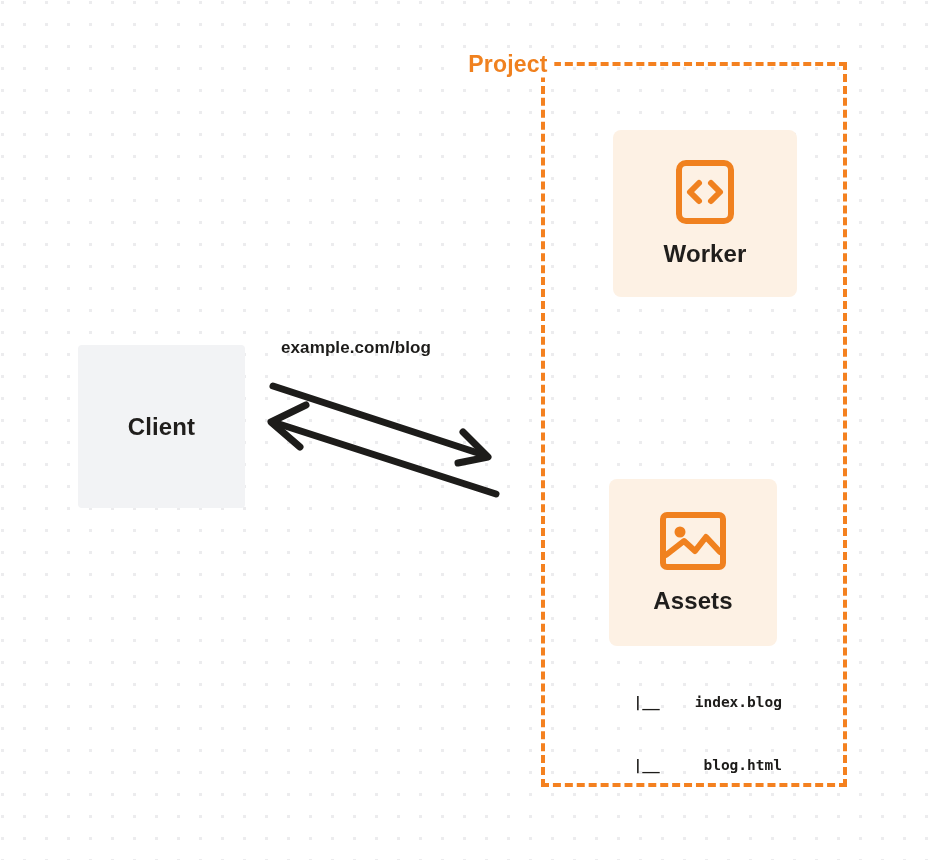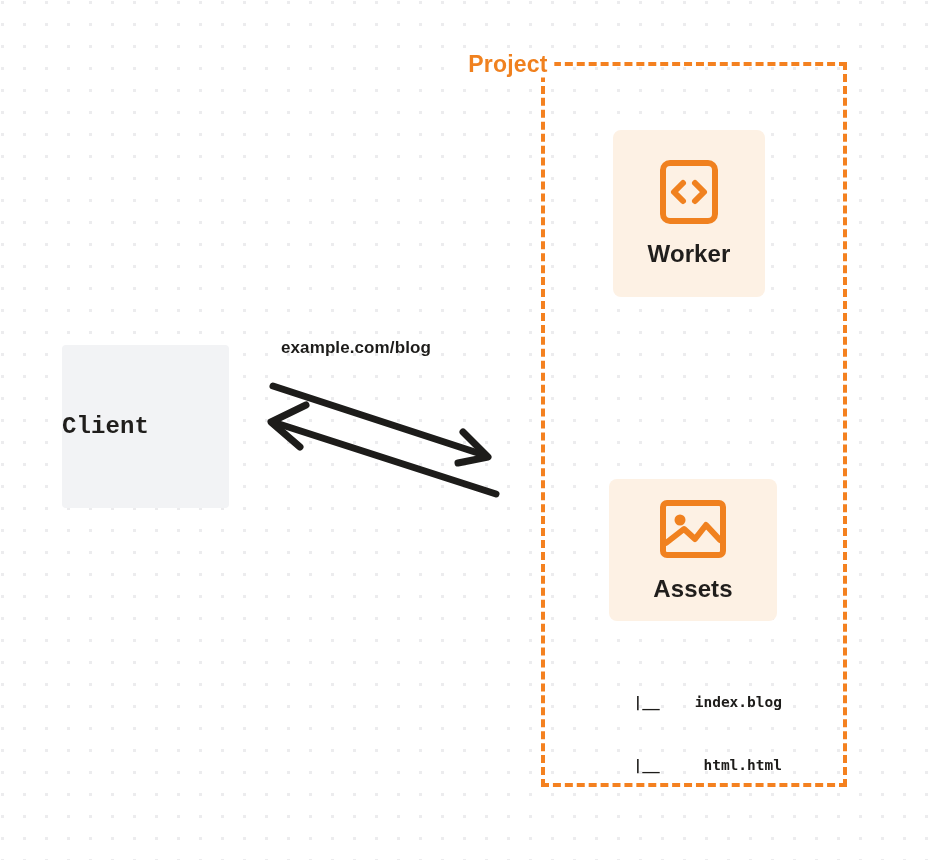--- a/index.html
+++ b/index.html
@@ -17,29 +17,29 @@
     overflow: hidden;
     background-color: #ffffff;
     background-image: radial-gradient(circle at 1.5px 1.5px, #ececee 1.6px, transparent 1.7px);
     background-size: 22px 22px;
     background-position: 1px 1px;
   }
 
   
   .client-box {
     position: absolute;
-    left: 62px;
+    left: 78px;
     top: 345px;
     width: 167px;
     height: 163px;
     background: #f2f3f5;
     border-radius: 4px;
     display: flex;
     align-items: center;
-    font-family: Liberation Mono, monospace;
+    justify-content: center;
   }
   .client-label {
     font-size: 24px;
     font-weight: 700;
     color: #201e1c;
     letter-spacing: 0.1px;
   }
 
   
   .arrows {
@@ -92,28 +92,28 @@
     background: #fdf1e4;
     border-radius: 8px;
     display: flex;
     flex-direction: column;
     align-items: center;
     justify-content: center;
   }
   .card-worker {
     left: 613px;
     top: 130px;
-    width: 152px;
+    width: 184px;
     height: 167px;
   }
   .card-assets {
     left: 609px;
     top: 479px;
     width: 168px;
-    height: 142px;
+    height: 167px;
   }
   .card-icon {
     display: block;
     margin-bottom: 12px;
   }
   .card-label {
     font-size: 24px;
     font-weight: 700;
     color: #201e1c;
     letter-spacing: 0.1px;
@@ -181,17 +181,17 @@
         <rect x="4" y="5" width="60" height="52" rx="4" ry="4" fill="none" stroke="#f0811f" stroke-width="6"></rect>
         <circle cx="21" cy="22" r="5.5" fill="#f0811f"></circle>
         <polyline points="7,45 25,31 36,41 47,27 61,42" fill="none" stroke="#f0811f" stroke-width="6" stroke-linecap="round" stroke-linejoin="round"></polyline>
       </svg>
     </span>
     <span class="card-label">Assets</span>
   </div>
 
   <div class="file-tree">
     <div>|__    index.blog</div>
-    <div>|__     html.html</div>
+    <div>|__     blog.html</div>
     
   </div>
 
 </div>
 
 </body></html>

